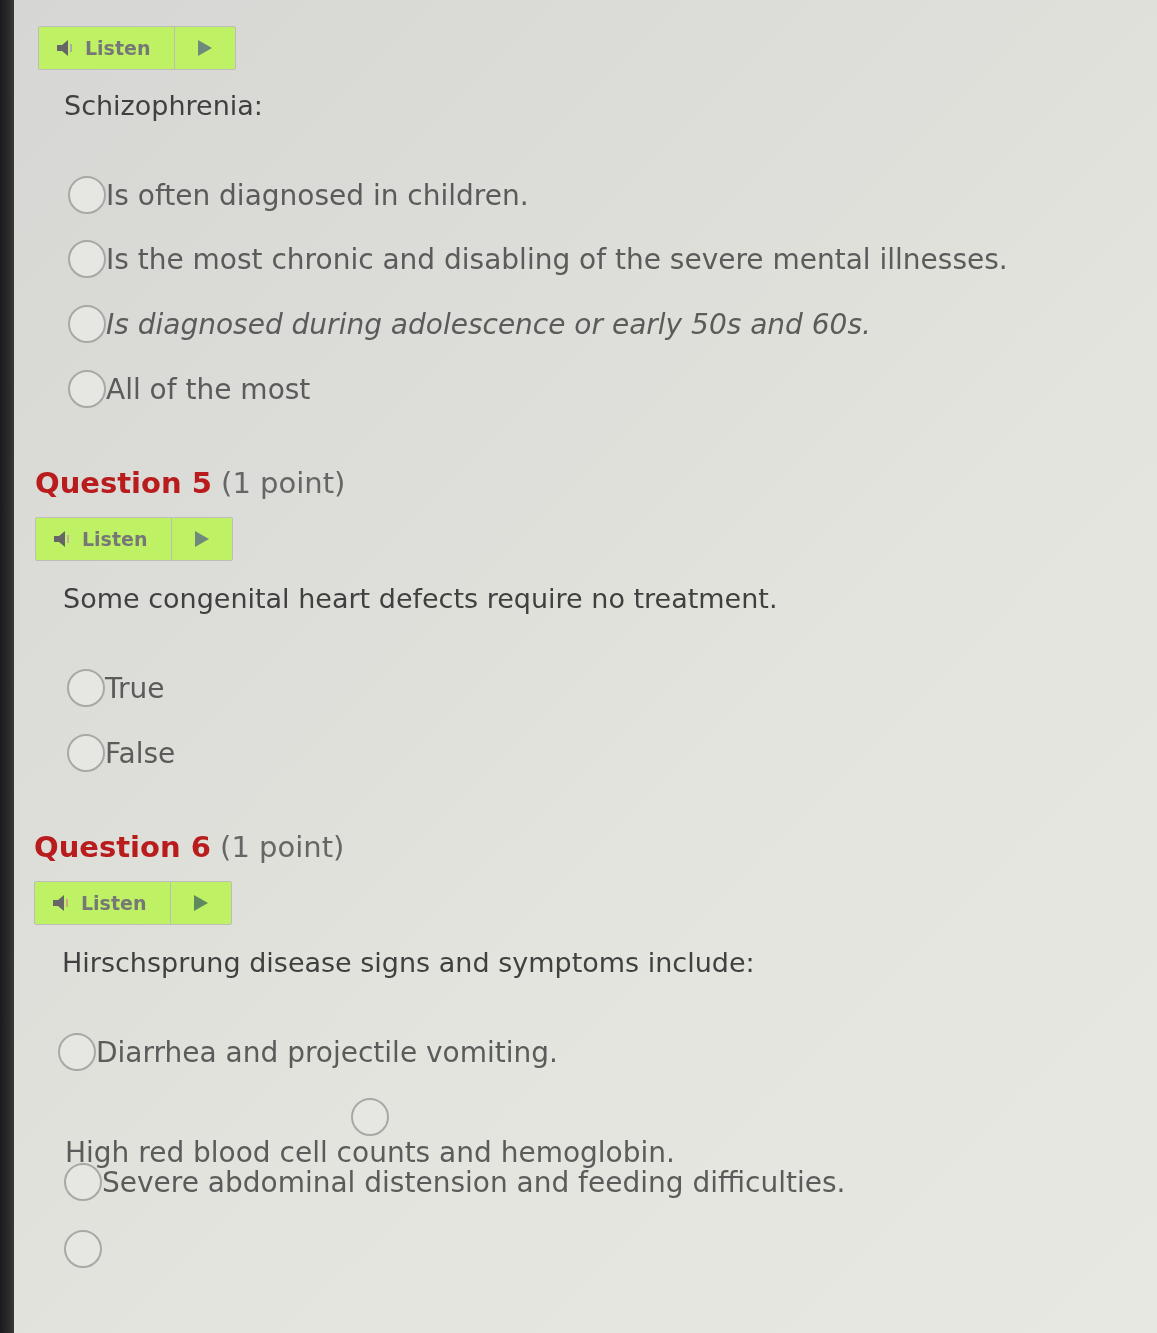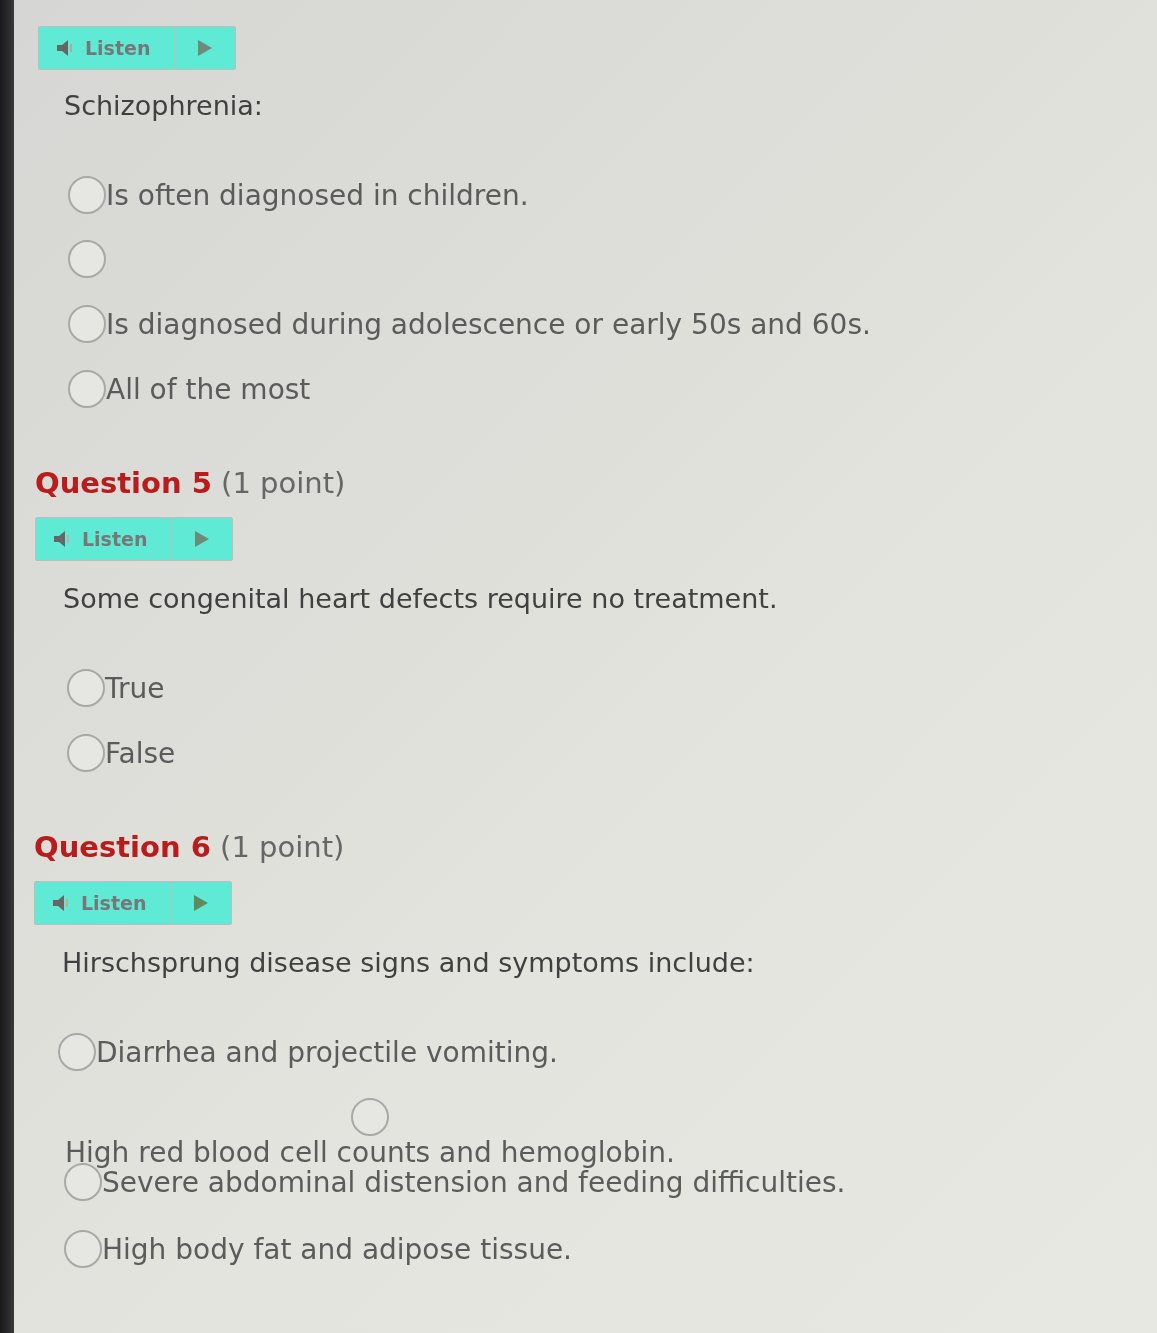--- a/index.html
+++ b/index.html
@@ -12,21 +12,21 @@
     }
     .left-edge {
       position: absolute; left: 0; top: 0; width: 14px; height: 1333px;
       background: linear-gradient(90deg, #1a1a1c 0%, #2a2a2c 60%, #3a3a3a 100%);
     }
     .listen-bar {
       position: absolute;
       display: flex; align-items: stretch;
       height: 44px; width: 198px;
       border: 1px solid #bdbdbb;
-      background: #5eead4;
+      background: #bef264;
       border-radius: 2px;
     }
     .listen-btn {
       display: flex; align-items: center; gap: 8px;
       padding-left: 16px; width: 136px;
       border-right: 1px solid #bdbdbb;
       font-size: 19px; font-weight: bold; color: #777;
       cursor: pointer;
     }
     .speaker-icon { width: 22px; height: 18px; display: inline-block; }
@@ -77,22 +77,23 @@
   </div>
 </div>
 <div class="prompt" style="left:64px; top:90px;">Schizophrenia:</div>
 
 <label class="option" style="left:68px; top:176px;">
   <span class="radio"></span>
   <span class="opt-label">Is often diagnosed in children.</span>
 </label>
 <label class="option" style="left:68px; top:240px;">
   <span class="radio"></span>
+  <span class="opt-label">Is the most chronic and disabling of the severe mental illnesses.</span>
 </label>
-<label class="option" style="left:68px; top:305px;">
+<label class="option" style="left:68px; top:305px;font-style:italic;">
   <span class="radio"></span>
   <span class="opt-label">Is diagnosed during adolescence or early 50s and 60s.</span>
 </label>
 <label class="option" style="left:68px; top:370px;">
   <span class="radio"></span>
   <span class="opt-label">All of the most</span>
 </label>
 
 <div class="q-heading" style="left:35px; top:466px;">
   <span class="q-num">Question 5</span>
@@ -146,14 +147,13 @@
 <label class="option" style="left:65px; top:1098px;flex-direction:column;">
   <span class="radio"></span>
   <span class="opt-label">High red blood cell counts and hemoglobin.</span>
 </label>
 <label class="option" style="left:64px; top:1163px;">
   <span class="radio"></span>
   <span class="opt-label">Severe abdominal distension and feeding difficulties.</span>
 </label>
 <label class="option" style="left:64px; top:1230px;">
   <span class="radio"></span>
-  <span class="opt-label">High body fat and adipose tissue.</span>
 </label>
 
 </body></html>

